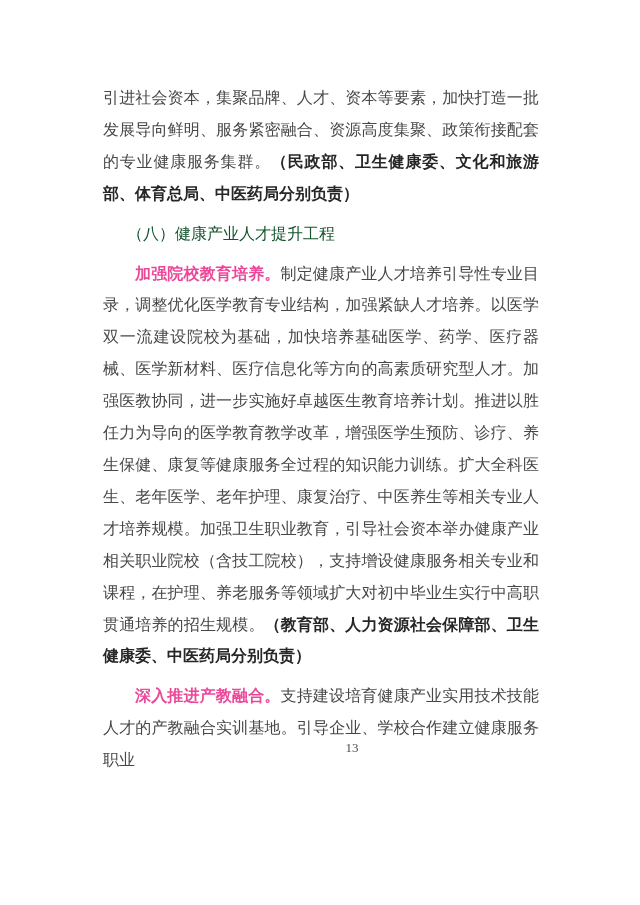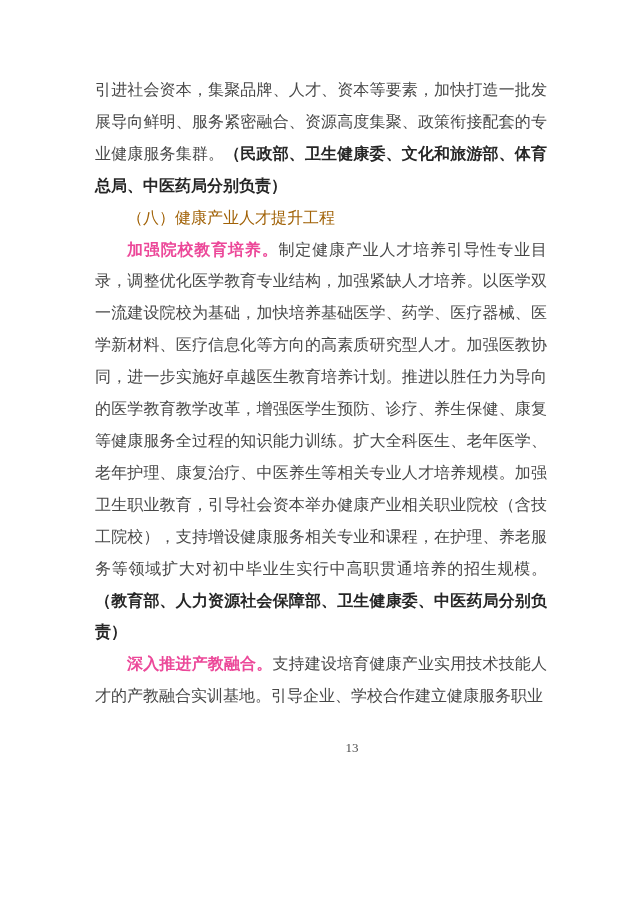--- a/index.html
+++ b/index.html
@@ -20,32 +20,32 @@
     left: 95px;
     top: 74px;
     width: 452px;
     font-size: 16px;
     line-height: 31.9px;
     color: #474747;
     text-align: justify;
     text-justify: inter-ideograph;
   }
   .para {
-    margin: 0;
+    margin: 8px;
     padding: 0;
     text-indent: 2em;
   }
   .para.p-first {
     text-indent: 0;
   }
   .heading {
     margin: 0;
     padding: 0;
     text-indent: 2em;
-    color: #a16207;
+    color: #14532d;
   }
   .lead {
     font-weight: 700;
     color: #ec4899;
   }
   .dept {
     font-family: "Liberation Sans", "DejaVu Sans", sans-serif;
     font-weight: 700;
     color: #262626;
   }

